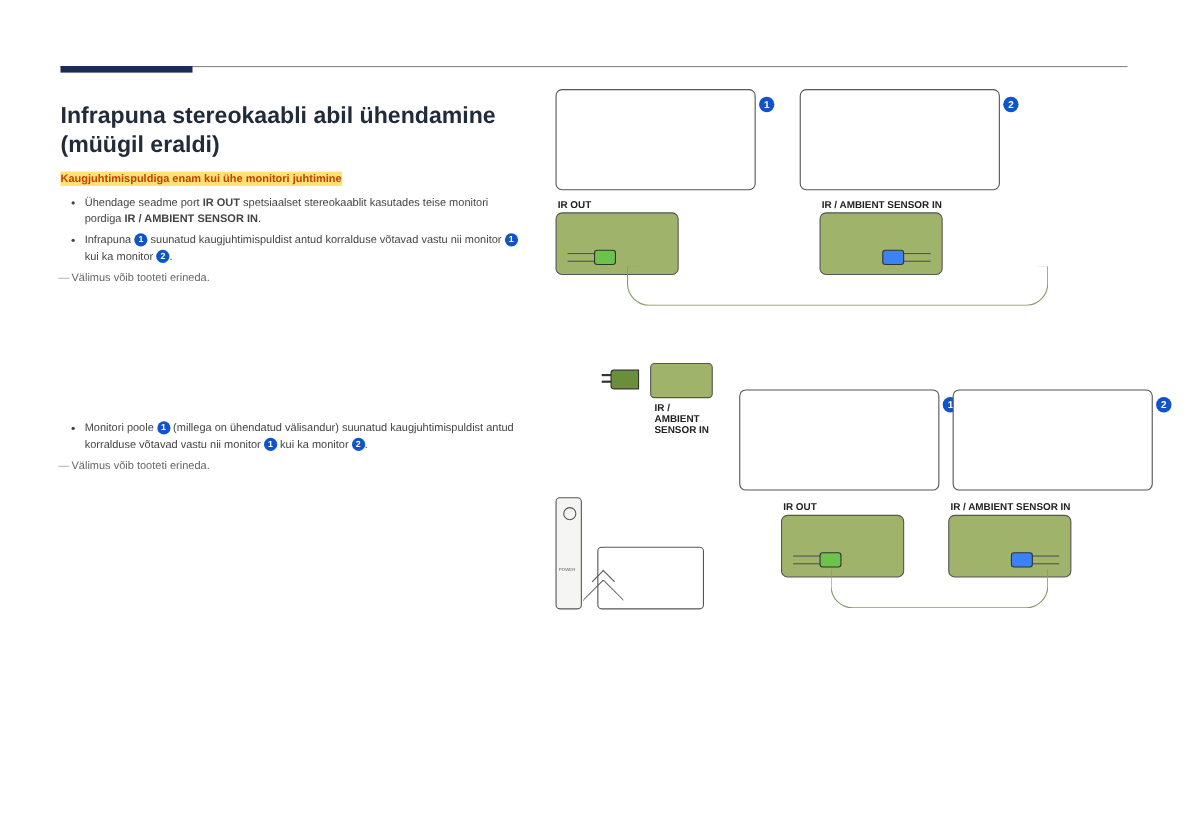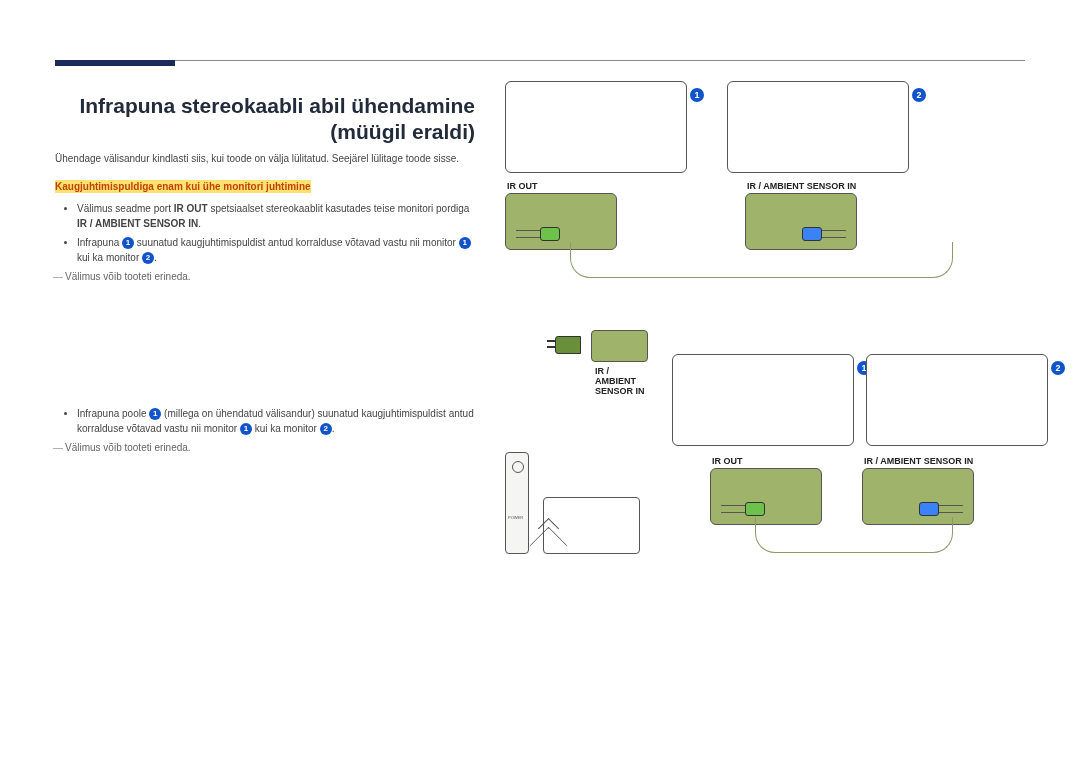--- a/index.html
+++ b/index.html
@@ -36,21 +36,20 @@
   }
   .right {
     flex: 1;
   }
   h1.title {
     font-size: 21px;
     font-weight: bold;
     color: #222b3a;
     margin: 12px 0 6px 0;
     line-height: 1.25;
-    text-align: right;
   }
   .intro {
     font-size: 10px;
     color: #444;
     line-height: 1.4;
     margin: 6px 0 14px 0;
   }
   h2.sub {
     font-size: 10px;
     font-weight: bold;
@@ -318,40 +317,39 @@
 </head>
 <body>
 
 <div class="page">
   <div class="top-rule"></div>
 
   <div class="cols">
 
     <div class="left">
       <h1 class="title">Infrapuna stereokaabli abil ühendamine (müügil eraldi)</h1>
-      <p class="intro">Ühendage välisandur kindlasti siis, kui toode on välja lülitatud. Seejärel lülitage toode sisse.</p>
 
       <h2 class="sub">
         <span class="hl">Kaugjuhtimispuldiga enam kui ühe monitori juhtimine</span>
       </h2>
       <ul class="bul">
         <li>
-          <span>Välimus seadme port </span><span class="bold">IR OUT</span><span> spetsiaalset stereokaablit kasutades teise monitori pordiga </span><span class="bold">IR / AMBIENT SENSOR IN</span><span>.</span>
+          <span>Ühendage seadme port </span><span class="bold">IR OUT</span><span> spetsiaalset stereokaablit kasutades teise monitori pordiga </span><span class="bold">IR / AMBIENT SENSOR IN</span><span>.</span>
         </li>
         <li>
           <span>Infrapuna </span><span class="circle-num cn1">1</span><span> suunatud kaugjuhtimispuldist antud korralduse võtavad vastu nii monitor </span><span class="circle-num cn1">1</span><span> kui ka monitor </span><span class="circle-num cn2">2</span><span>.</span>
         </li>
       </ul>
       <div class="note">Välimus võib tooteti erineda.</div>
 
       <div class="gap"></div>
 
       <ul class="bul">
         <li>
-          <span>Infrapuna poole </span><span class="circle-num cn1">1</span><span> (millega on ühendatud välisandur) suunatud kaugjuhtimispuldist antud korralduse võtavad vastu nii monitor </span><span class="circle-num cn1">1</span><span> kui ka monitor </span><span class="circle-num cn2">2</span><span>.</span>
+          <span>Monitori poole </span><span class="circle-num cn1">1</span><span> (millega on ühendatud välisandur) suunatud kaugjuhtimispuldist antud korralduse võtavad vastu nii monitor </span><span class="circle-num cn1">1</span><span> kui ka monitor </span><span class="circle-num cn2">2</span><span>.</span>
         </li>
       </ul>
       <div class="note">Välimus võib tooteti erineda.</div>
     </div>
 
     <div class="right">
 
       <div class="diagram-block">
         <div class="monitors">
           <div class="monitor-wrap">

